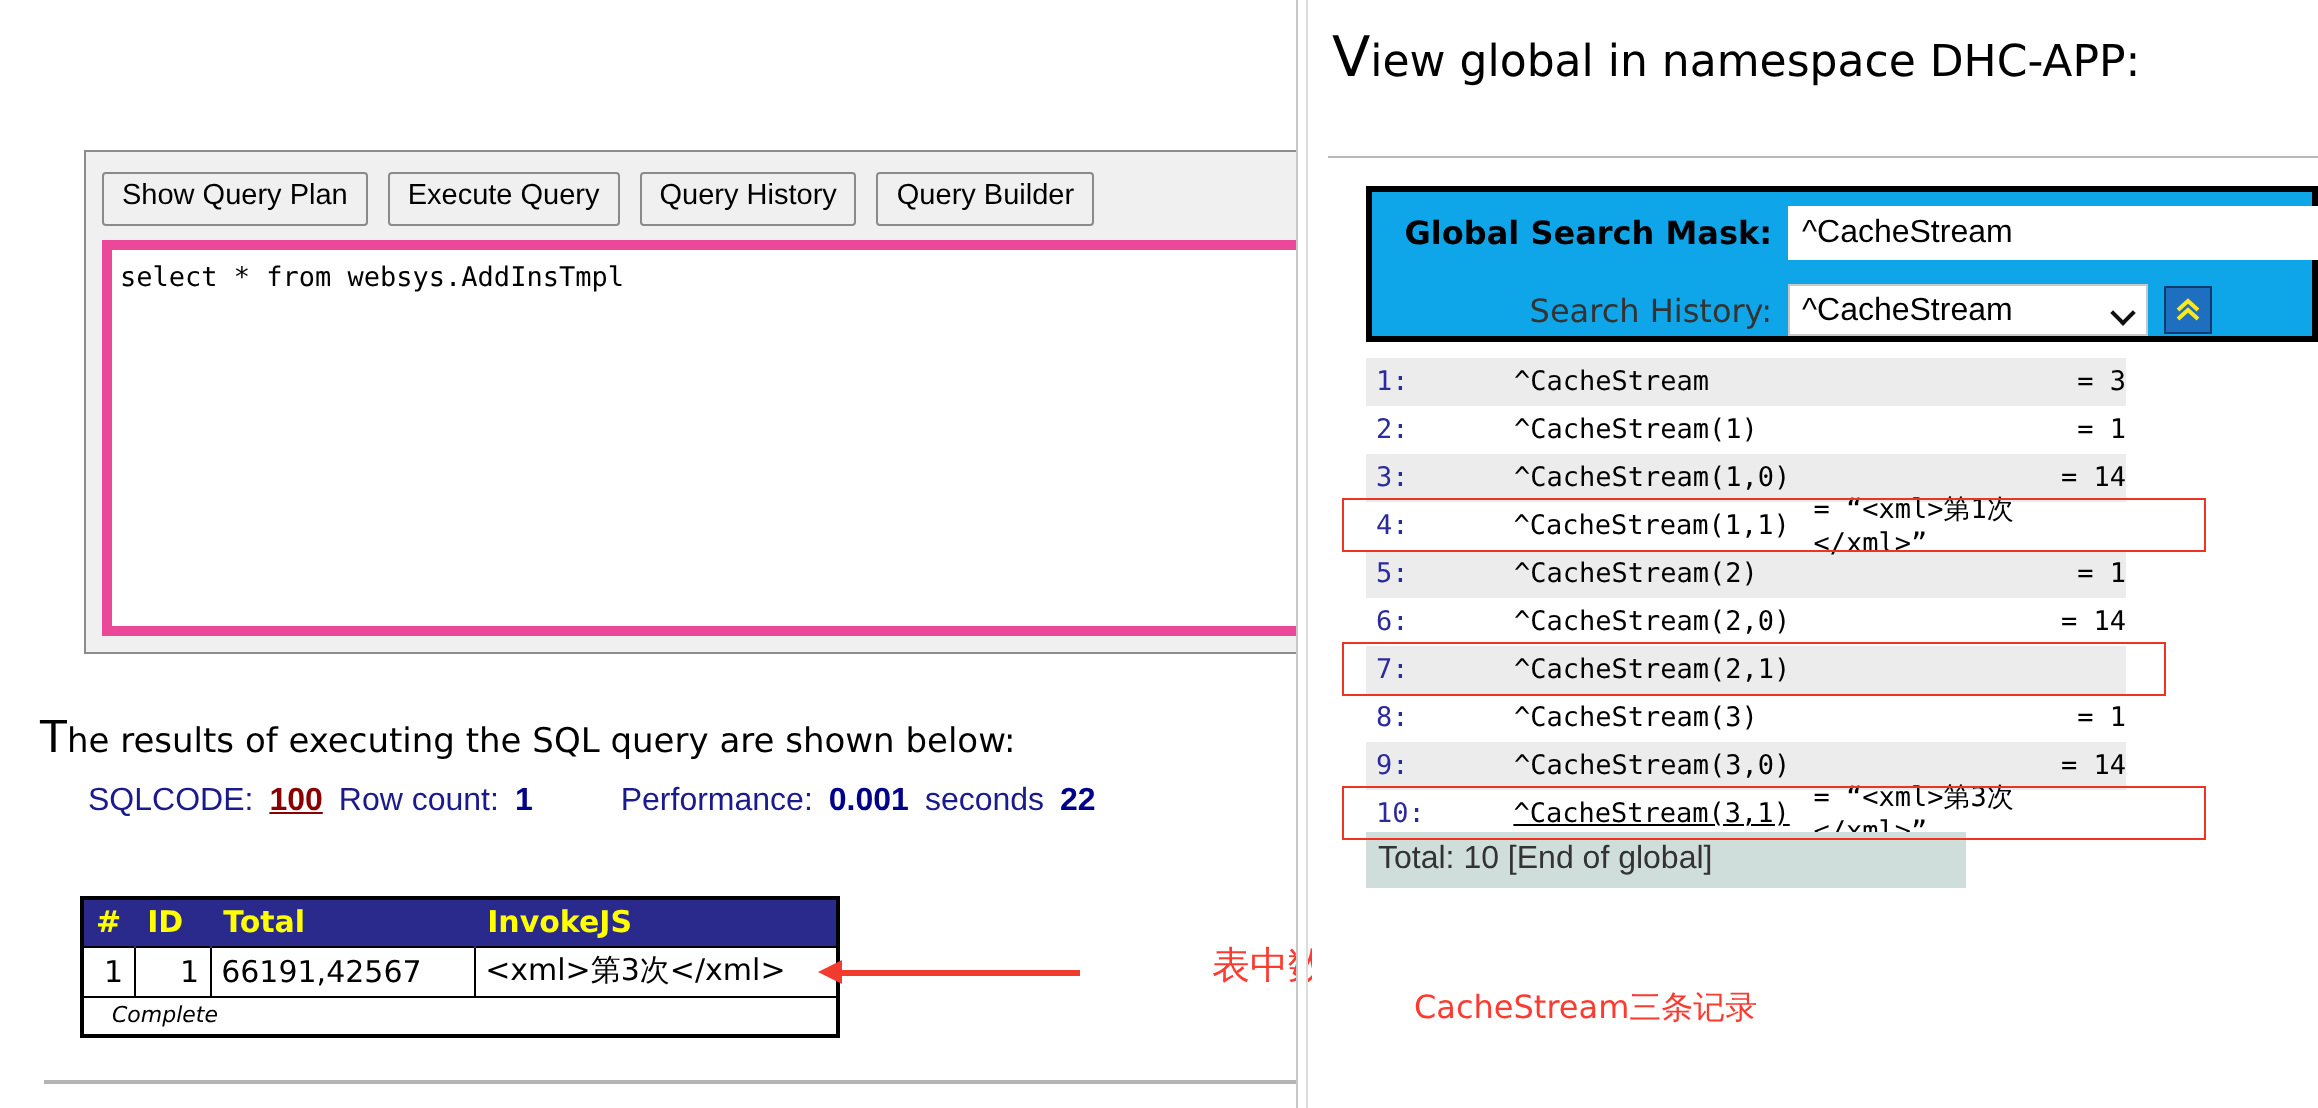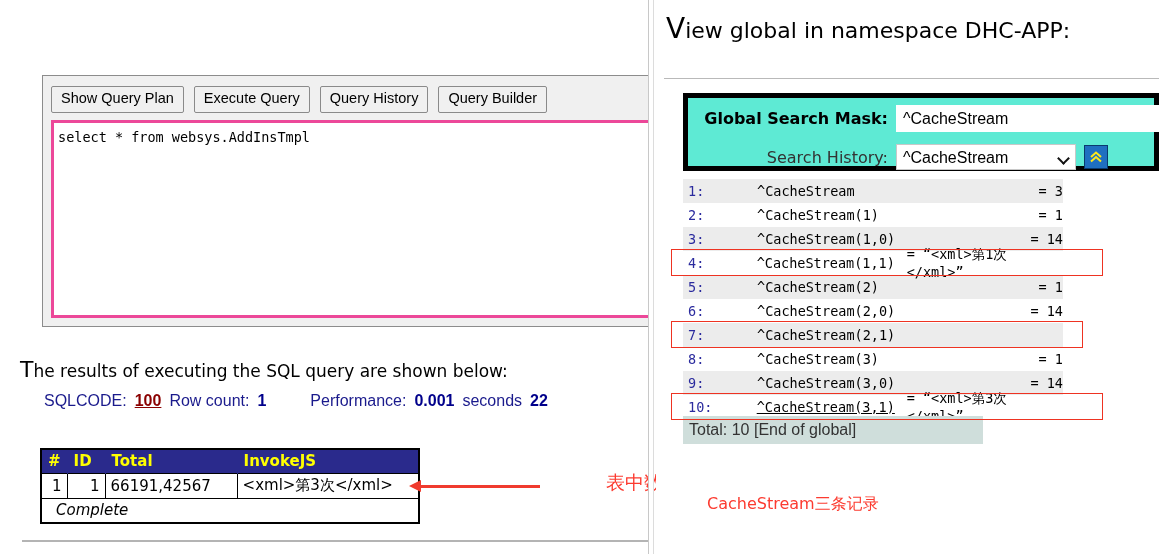--- a/index.html
+++ b/index.html
@@ -32,21 +32,21 @@
   .btn-row { position:absolute; left:8px; top:10px; display:flex; gap:10px; }
   .btn {
     font-family:"Liberation Sans", sans-serif;
     font-size:14.5px; color:#000; background:#f0f0f0;
     border:1px solid #8a8a8a; border-radius:2px;
     padding:4px 9px 5px 9px; line-height:1.1; white-space:nowrap;
     cursor:pointer;
   }
   .sql-area {
     position:absolute; left:8px; top:44px; width:604px; height:198px;
-    background:#ffffff; border:3px solid #ec4899;
+    background:#ffffff; border:5px solid #ec4899;
     font-family:"DejaVu Sans Mono","Liberation Mono", monospace;
     font-size:13.5px; color:#000; padding:5px 4px; white-space:pre;
     overflow:hidden; line-height:1.35;
   }
 
   
   .results-label { position:absolute; left:20px; top:357px; font-size:17px; color:#000; white-space:nowrap;}
   .results-label .cap { font-size:22px; }
 
   .stats-line {
@@ -72,21 +72,21 @@
     padding:2px 6px 3px 6px; border-right:1px solid #2a2a8c;
     font-family:"DejaVu Sans","Liberation Sans",sans-serif;
   }
   .res-table td {
     font-size:15px; color:#000; padding:2px 5px 3px 5px;
     border:1px solid #000; background:#fff;
     font-family:"DejaVu Sans","Liberation Sans",sans-serif;
   }
   .res-table td.num { text-align:right; }
   .res-table td.complete {
-    font-style:italic; border:1px solid #000; padding-left:14px; font-size:15px;
+    font-style:italic; border:1px solid #000; padding-left:14px; font-size:11px;
   }
   .cw-hash { width:22px; } .cw-id { width:38px; } .cw-code { width:132px; } .cw-js { width:182px; }
 
   
   .arrow-left {
     position:absolute; left:420px; top:485px; width:120px; height:3px; background:#f03b2e;
   }
   .arrow-left::before {
     content:""; position:absolute; left:-11px; top:-5px;
     border-top:6.5px solid transparent; border-bottom:6.5px solid transparent;
@@ -103,21 +103,21 @@
     position:absolute; left:22px; top:540px; width:626px; height:0;
     border-top:2px solid #b4b4b4;
   }
 
   
   .r-heading { position:absolute; left:10px; top:12px; }
   .r-rule { position:absolute; left:8px; top:78px; width:495px; height:0; border-top:1px solid #b9b9b9; }
 
   .search-panel {
     position:absolute; left:27px; top:93px; width:476px; height:78px;
-    background:#5eead4; border:5px solid #000000;
+    background:#0ea5e9; border:3px solid #000000;
   }
   .sp-row { position:absolute; display:flex; align-items:center; }
   .sp-row-1 { left:0; top:0; height:40px; }
   .sp-row-2 { left:0; top:40px; height:38px; }
   .sp-label {
     width:208px; text-align:right; padding-right:8px;
     font-size:16px; white-space:nowrap;
   }
   .sp-label-mask { font-weight:bold; color:#000; }
   .sp-label-hist { color:#333333;padding-left:16px; }

